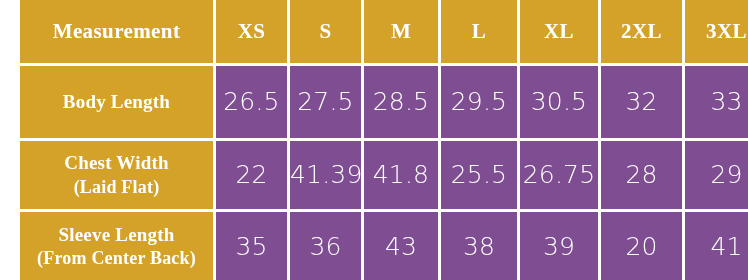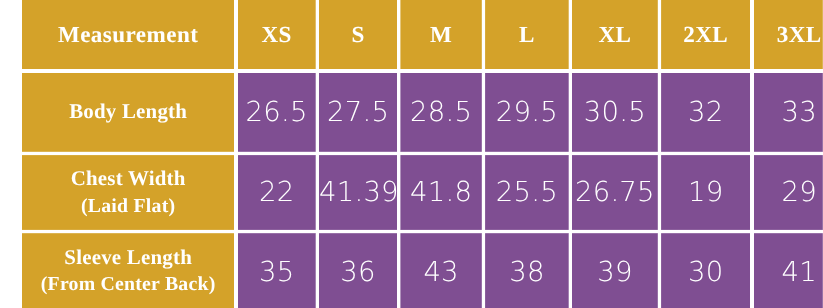--- a/index.html
+++ b/index.html
@@ -141,31 +141,31 @@
     <tr class="data-row-2">
       <td class="cell gold row-label">
         <span>Chest Width</span>
         <span class="label-line-2">(Laid Flat)</span>
       </td>
       <td class="cell purple value">22</td>
       <td class="cell purple value">41.39</td>
       <td class="cell purple value">41.8</td>
       <td class="cell purple value">25.5</td>
       <td class="cell purple value">26.75</td>
-      <td class="cell purple value">19</td>
+      <td class="cell purple value">28</td>
       <td class="cell purple value last-col">29</td>
     </tr>
 
     <tr class="data-row-3 last-row">
       <td class="cell gold row-label">
         <span>Sleeve Length</span>
         <span class="label-line-2">(From Center Back)</span>
       </td>
       <td class="cell purple value">35</td>
       <td class="cell purple value">36</td>
       <td class="cell purple value">43</td>
       <td class="cell purple value">38</td>
       <td class="cell purple value">39</td>
-      <td class="cell purple value">30</td>
+      <td class="cell purple value">20</td>
       <td class="cell purple value last-col">41</td>
     </tr>
   </tbody>
 </table>
 
 </body></html>

